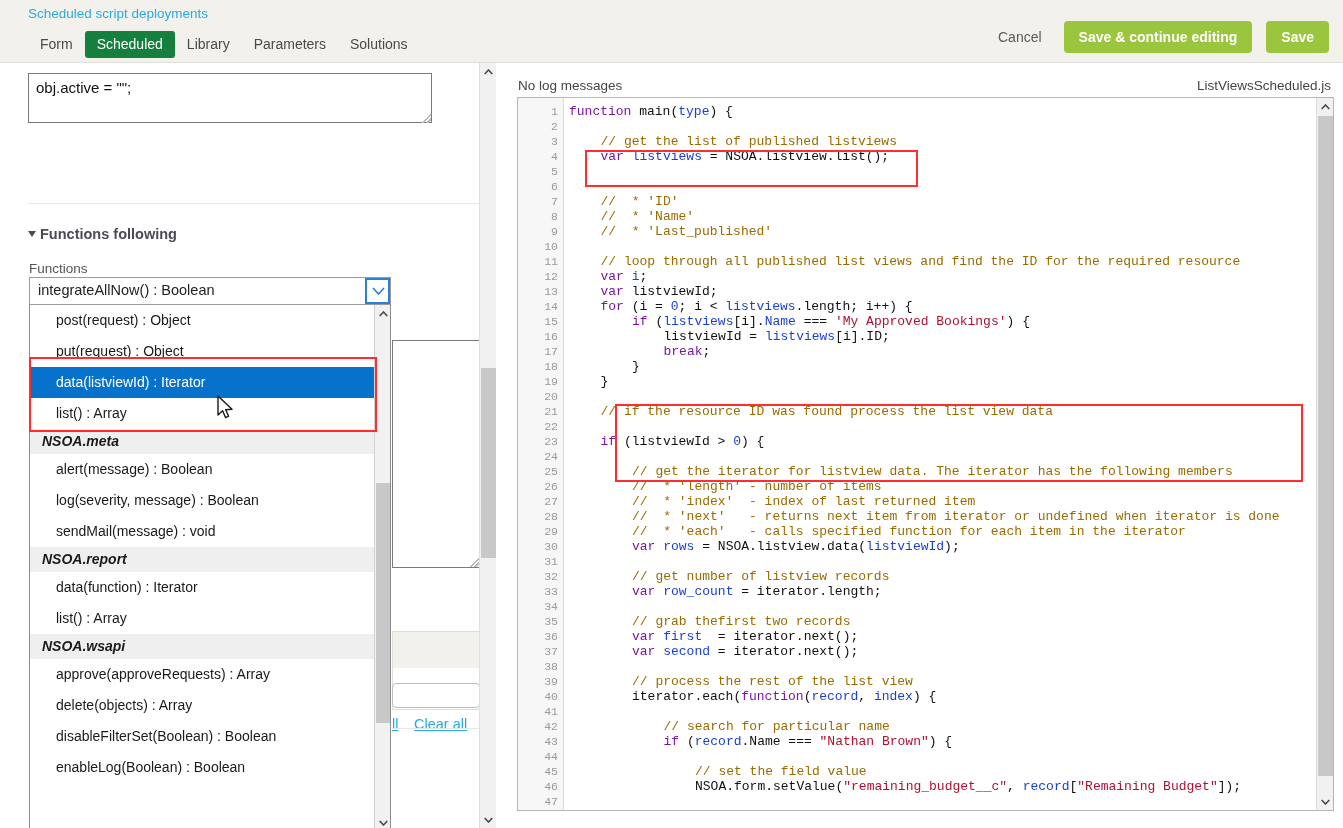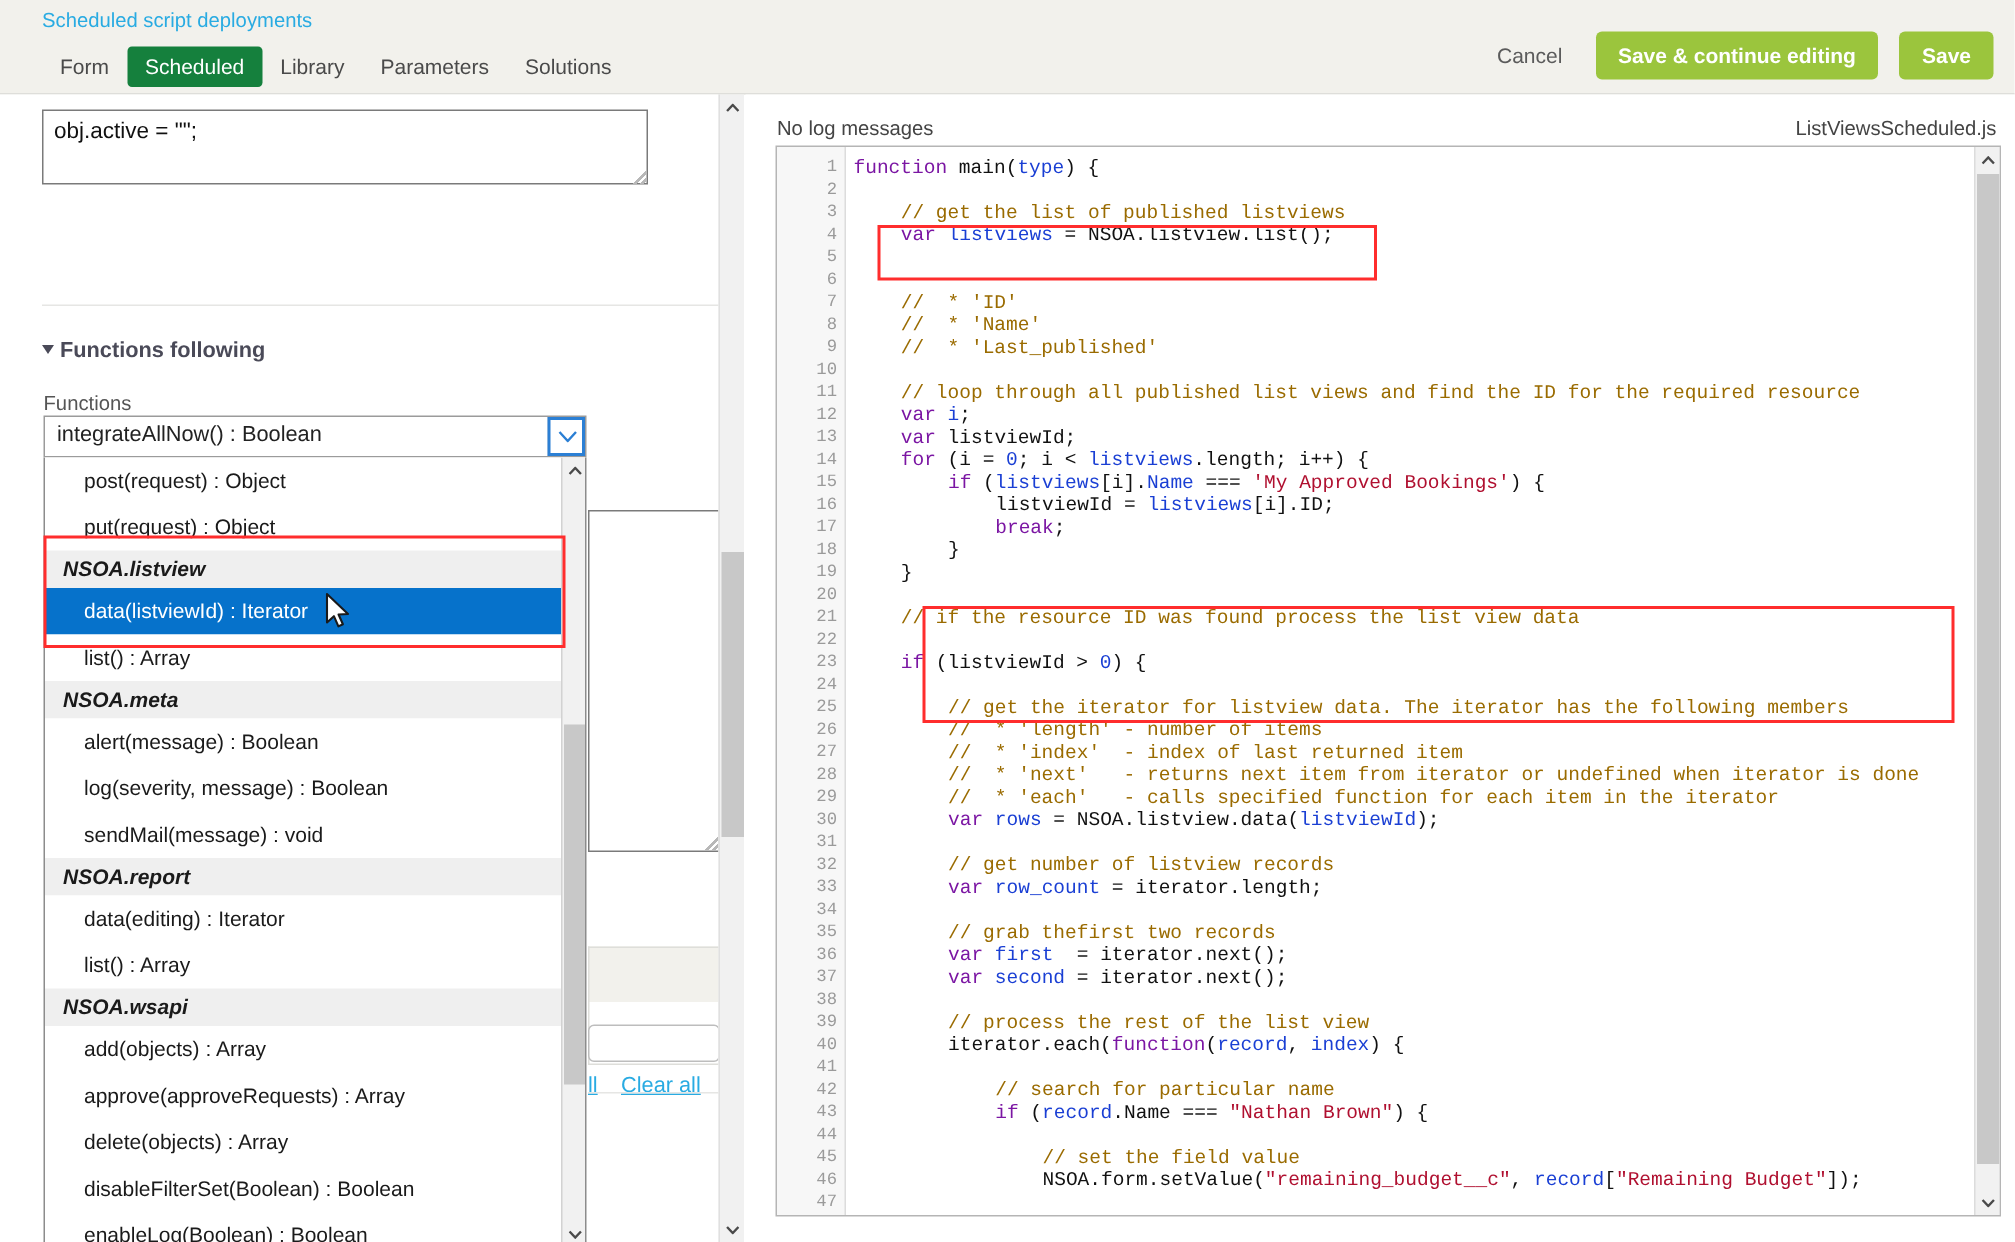--- a/index.html
+++ b/index.html
@@ -275,32 +275,30 @@
       <svg width="13" height="8" viewBox="0 0 13 8">
           <path d="M1 1 L6.5 7 L12 1" stroke="#2b7fd4" stroke-width="1.6" fill="none"></path>
         </svg>
     </div>
   </div>
 
   <div id="dropdown">
     <div id="dd-items">
         <div class="dd-item">post(request) : Object</div>
         <div class="dd-item">put(request) : Object</div>
-        <div class="dd-group">NSOA.listview</div>
         <div class="dd-item selected">data(listviewId) : Iterator</div>
         <div class="dd-item">list() : Array</div>
         <div class="dd-group">NSOA.meta</div>
         <div class="dd-item">alert(message) : Boolean</div>
         <div class="dd-item">log(severity, message) : Boolean</div>
         <div class="dd-item">sendMail(message) : void</div>
         <div class="dd-group">NSOA.report</div>
-        <div class="dd-item">data(editing) : Iterator</div>
+        <div class="dd-item">data(function) : Iterator</div>
         <div class="dd-item">list() : Array</div>
         <div class="dd-group">NSOA.wsapi</div>
-        <div class="dd-item">add(objects) : Array</div>
         <div class="dd-item">approve(approveRequests) : Array</div>
         <div class="dd-item">delete(objects) : Array</div>
         <div class="dd-item">disableFilterSet(Boolean) : Boolean</div>
         <div class="dd-item">enableLog(Boolean) : Boolean</div>
       </div>
     <div id="dd-scroll">
       <div class="sb-arrow" style="top:0;">
         <svg width="9" height="6" viewBox="0 0 9 6">
             <path d="M0.7 5 L4.5 1 L8.3 5" stroke="#4a4a4a" stroke-width="1.6" fill="none"></path>
           </svg>

